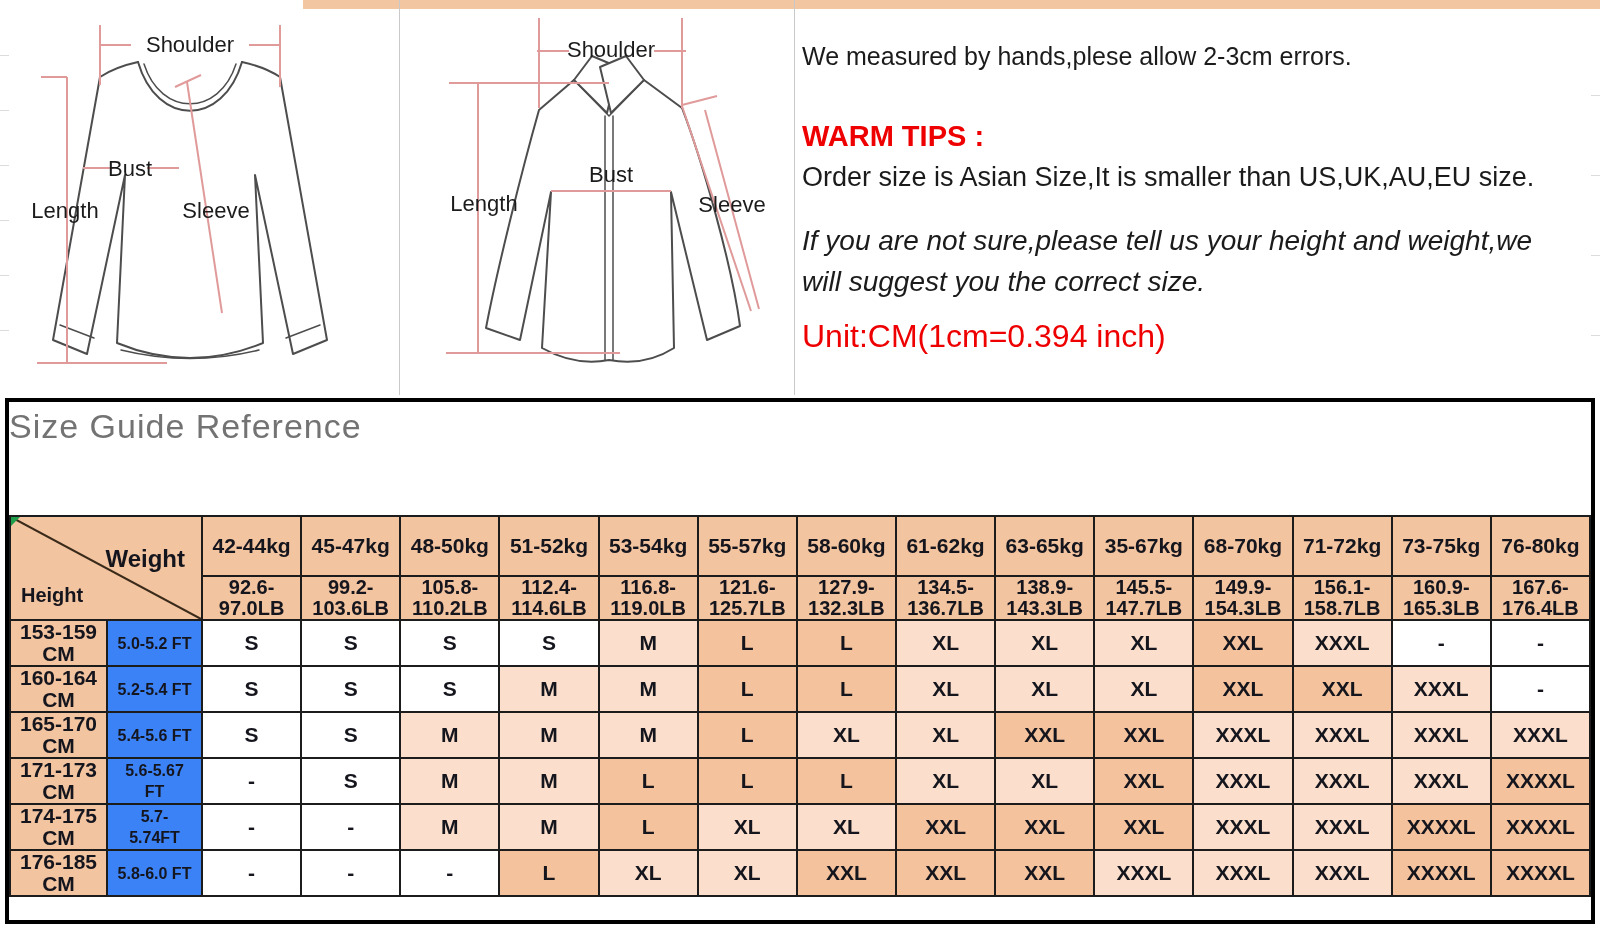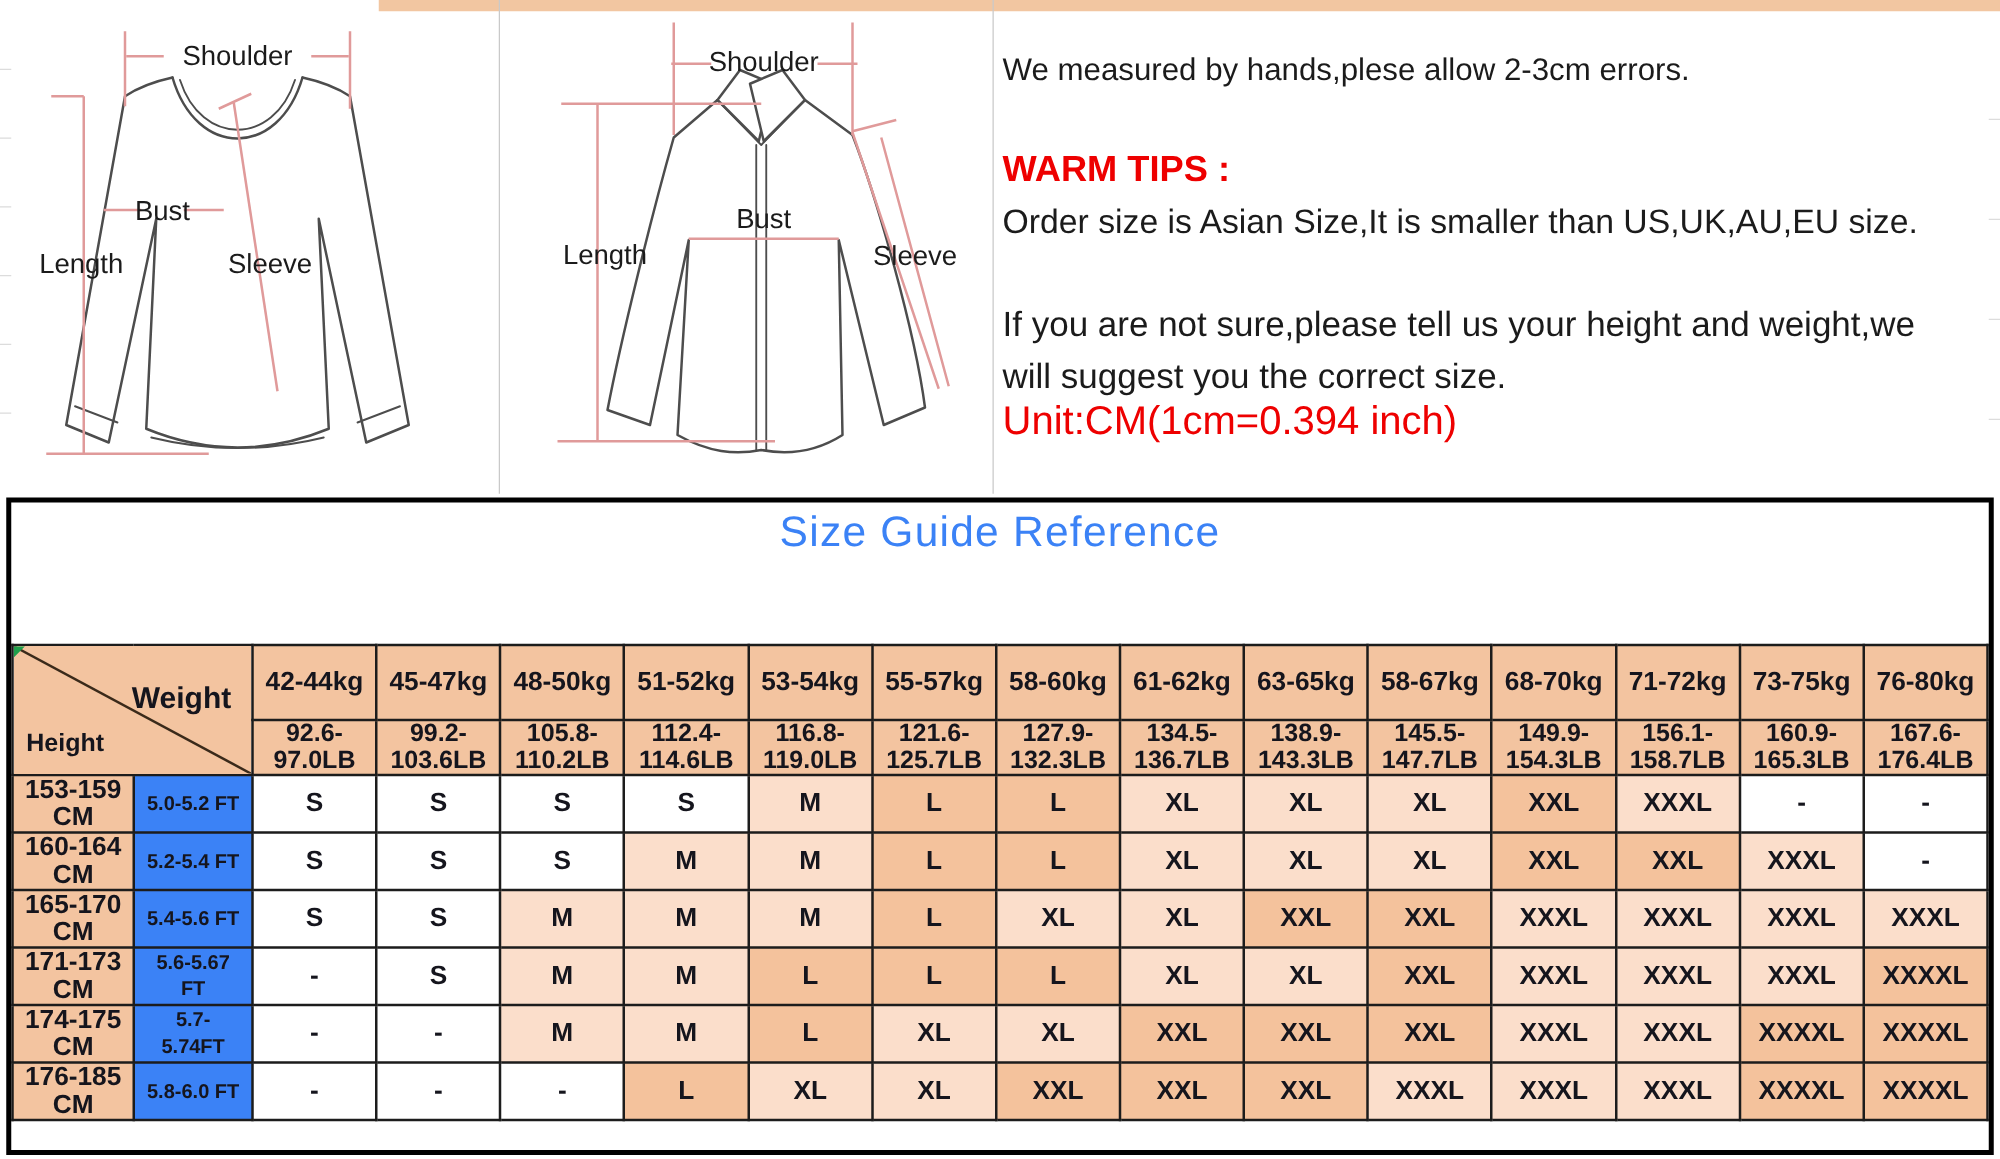--- a/index.html
+++ b/index.html
@@ -13,28 +13,28 @@
   .v1{left:399px;} .v2{left:794px;}
   .edge-tick{position:absolute;width:9px;height:1px;background:#dcdcdc;}
   
   .sketch{position:absolute;}
   .sketch text{font-family:"Liberation Sans",sans-serif;font-size:22px;fill:#1b1b1b;}
   
   .note{position:absolute;left:802px;white-space:nowrap;color:#1b1b1b;}
   .note-measured{top:42px;font-size:25px;}
   .note-warm{top:120px;font-size:29px;font-weight:bold;color:#ee0000;}
   .note-order{top:162px;font-size:27px;}
-  .note-notsure{top:239px;font-size:28px;line-height:41px;white-space:pre-line;}
+  .note-notsure{top:220px;font-size:28px;line-height:41px;white-space:pre-line;font-style:italic;}
   .note-unit{top:318px;font-size:32px;color:#ee0000;}
   
   .size-box{
     position:absolute;left:5px;top:398px;width:1590px;height:526px;
     border:4px solid #000;box-sizing:border-box;background:#fff;
   }
-  .sg-title{text-align:center;font-size:34px;margin-top:5px;color:#3b82f6;letter-spacing:1px;}
+  .sg-title{text-align:left;font-size:34px;margin-top:5px;color:#737373;letter-spacing:1px;}
   .sg-subtitle{text-align:center;font-size:24px;margin-top:7px;color:#1b1b1b;}
   .sg-advice{text-align:center;font-size:27px;font-weight:bold;color:#f40000;margin-top:5px;white-space:nowrap;}
   
   table.sizes{
     position:absolute;left:0;top:113px;width:100%;border-collapse:collapse;table-layout:fixed;padding-left:33px;
   }
   table.sizes td{
     border:2px solid #1c1c1c;text-align:center;vertical-align:middle;
     font-weight:bold;color:#15151d;padding:0;
   }
@@ -162,21 +162,21 @@
         </td>
       <td class="kg">42-44kg</td>
           <td class="kg">45-47kg</td>
           <td class="kg">48-50kg</td>
           <td class="kg">51-52kg</td>
           <td class="kg">53-54kg</td>
           <td class="kg">55-57kg</td>
           <td class="kg">58-60kg</td>
           <td class="kg">61-62kg</td>
           <td class="kg">63-65kg</td>
-          <td class="kg">58-67kg</td>
+          <td class="kg">35-67kg</td>
           <td class="kg">68-70kg</td>
           <td class="kg">71-72kg</td>
           <td class="kg">73-75kg</td>
           <td class="kg">76-80kg</td>
         </tr>
       <tr class="lb-row" id="row-lb">
           <td class="lb">92.6-
 97.0LB</td>
           <td class="lb">99.2-
 103.6LB</td>

